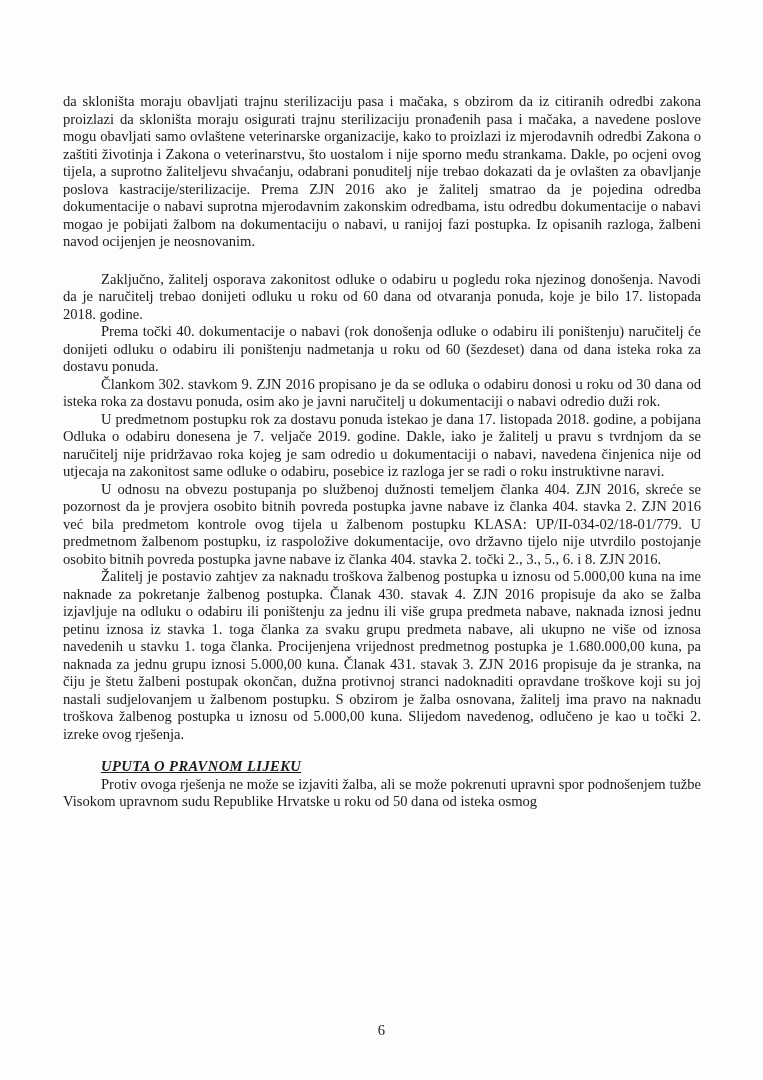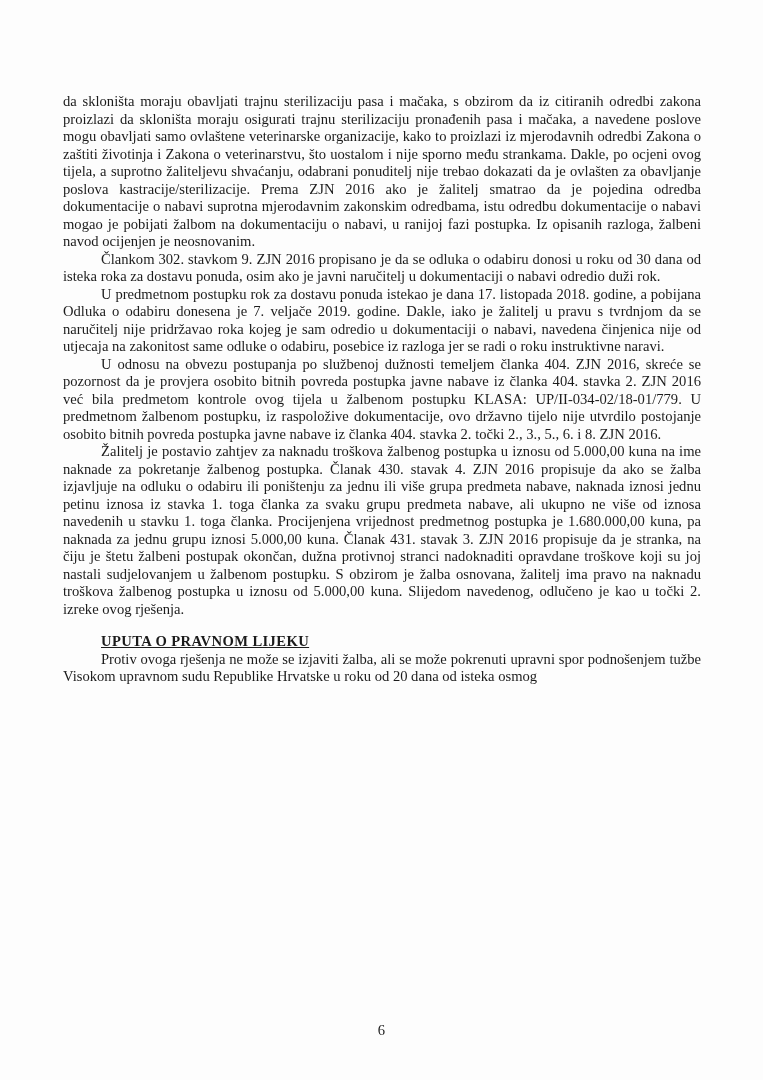--- a/index.html
+++ b/index.html
@@ -21,21 +21,21 @@
     padding: 93px 62px 3px 63px;
   }
   .para {
     margin: 0;
     text-align: justify;
   }
   .indent { text-indent: 38px; }
   .noindent { text-indent: 0; }
   .sp20 { margin-top: 20px; }
   .sp18 { }
-  .sp16 { margin-top: 16px; }
+  .sp16 { margin-top: 16px; font-style: italic; }
   .heading {
     margin: 15px 0 0 38px;
     text-align: left;
   }
   .heading-text {
     font-weight: bold;
     text-decoration: underline;
     letter-spacing: 0.4px;
   }
   .page-number {
@@ -47,31 +47,33 @@
     font-size: 14.6px;
     color: #1b1b1b;
   }
 </style>
 </head>
 <body>
 
 <div class="page">
   <p class="para noindent">da skloništa moraju obavljati trajnu sterilizaciju pasa i mačaka, s obzirom da iz citiranih odredbi zakona proizlazi da skloništa moraju osigurati trajnu sterilizaciju pronađenih pasa i mačaka, a navedene poslove mogu obavljati samo ovlaštene veterinarske organizacije, kako to proizlazi iz mjerodavnih odredbi Zakona o zaštiti životinja i Zakona o veterinarstvu, što uostalom i nije sporno među strankama. Dakle, po ocjeni ovog tijela, a suprotno žaliteljevu shvaćanju, odabrani ponuditelj nije trebao dokazati da je ovlašten za obavljanje poslova kastracije/sterilizacije. Prema ZJN 2016 ako je žalitelj smatrao da je pojedina odredba dokumentacije o nabavi suprotna mjerodavnim zakonskim odredbama, istu odredbu dokumentacije o nabavi mogao je pobijati žalbom na dokumentaciju o nabavi, u ranijoj fazi postupka. Iz opisanih razloga, žalbeni navod ocijenjen je neosnovanim.</p>
 
+  <p class="para indent sp20">Zaključno, žalitelj osporava zakonitost odluke o odabiru u pogledu roka njezinog donošenja. Navodi da je naručitelj trebao donijeti odluku u roku od 60 dana od otvaranja ponuda, koje je bilo 17. listopada 2018. godine.</p>
 
+  <p class="para indent">Prema točki 40. dokumentacije o nabavi (rok donošenja odluke o odabiru ili poništenju) naručitelj će donijeti odluku o odabiru ili poništenju nadmetanja u roku od 60 (šezdeset) dana od dana isteka roka za dostavu ponuda.</p>
 
   <p class="para indent">Člankom 302. stavkom 9. ZJN 2016 propisano je da se odluka o odabiru donosi u roku od 30 dana od isteka roka za dostavu ponuda, osim ako je javni naručitelj u dokumentaciji o nabavi odredio duži rok.</p>
 
   <p class="para indent">U predmetnom postupku rok za dostavu ponuda istekao je dana 17. listopada 2018. godine, a pobijana Odluka o odabiru donesena je 7. veljače 2019. godine. Dakle, iako je žalitelj u pravu s tvrdnjom da se naručitelj nije pridržavao roka kojeg je sam odredio u dokumentaciji o nabavi, navedena činjenica nije od utjecaja na zakonitost same odluke o odabiru, posebice iz razloga jer se radi o roku instruktivne naravi.</p>
 
   <p class="para indent sp18">U odnosu na obvezu postupanja po službenoj dužnosti temeljem članka 404. ZJN 2016, skreće se pozornost da je provjera osobito bitnih povreda postupka javne nabave iz članka 404. stavka 2. ZJN 2016 već bila predmetom kontrole ovog tijela u žalbenom postupku KLASA: UP/II-034-02/18-01/779. U predmetnom žalbenom postupku, iz raspoložive dokumentacije, ovo državno tijelo nije utvrdilo postojanje osobito bitnih povreda postupka javne nabave iz članka 404. stavka 2. točki 2., 3., 5., 6. i 8. ZJN 2016.</p>
 
 
   <p class="para indent sp18">Žalitelj je postavio zahtjev za naknadu troškova žalbenog postupka u iznosu od 5.000,00 kuna na ime naknade za pokretanje žalbenog postupka. Članak 430. stavak 4. ZJN 2016 propisuje da ako se žalba izjavljuje na odluku o odabiru ili poništenju za jednu ili više grupa predmeta nabave, naknada iznosi jednu petinu iznosa iz stavka 1. toga članka za svaku grupu predmeta nabave, ali ukupno ne više od iznosa navedenih u stavku 1. toga članka. Procijenjena vrijednost predmetnog postupka je 1.680.000,00 kuna, pa naknada za jednu grupu iznosi 5.000,00 kuna. Članak 431. stavak 3. ZJN 2016 propisuje da je stranka, na čiju je štetu žalbeni postupak okončan, dužna protivnoj stranci nadoknaditi opravdane troškove koji su joj nastali sudjelovanjem u žalbenom postupku. S obzirom je žalba osnovana, žalitelj ima pravo na naknadu troškova žalbenog postupka u iznosu od 5.000,00 kuna. Slijedom navedenog, odlučeno je kao u točki 2. izreke ovog rješenja.</p>
 
   <div class="heading sp16">
     <span class="heading-text">UPUTA O PRAVNOM LIJEKU</span>
   </div>
 
-  <p class="para indent">Protiv ovoga rješenja ne može se izjaviti žalba, ali se može pokrenuti upravni spor podnošenjem tužbe Visokom upravnom sudu Republike Hrvatske u roku od 20 dana od isteka osmog</p>
+  <p class="para indent">Protiv ovoga rješenja ne može se izjaviti žalba, ali se može pokrenuti upravni spor podnošenjem tužbe Visokom upravnom sudu Republike Hrvatske u roku od 50 dana od isteka osmog</p>
 
   <div class="page-number">6</div>
 </div>
 
 </body></html>

